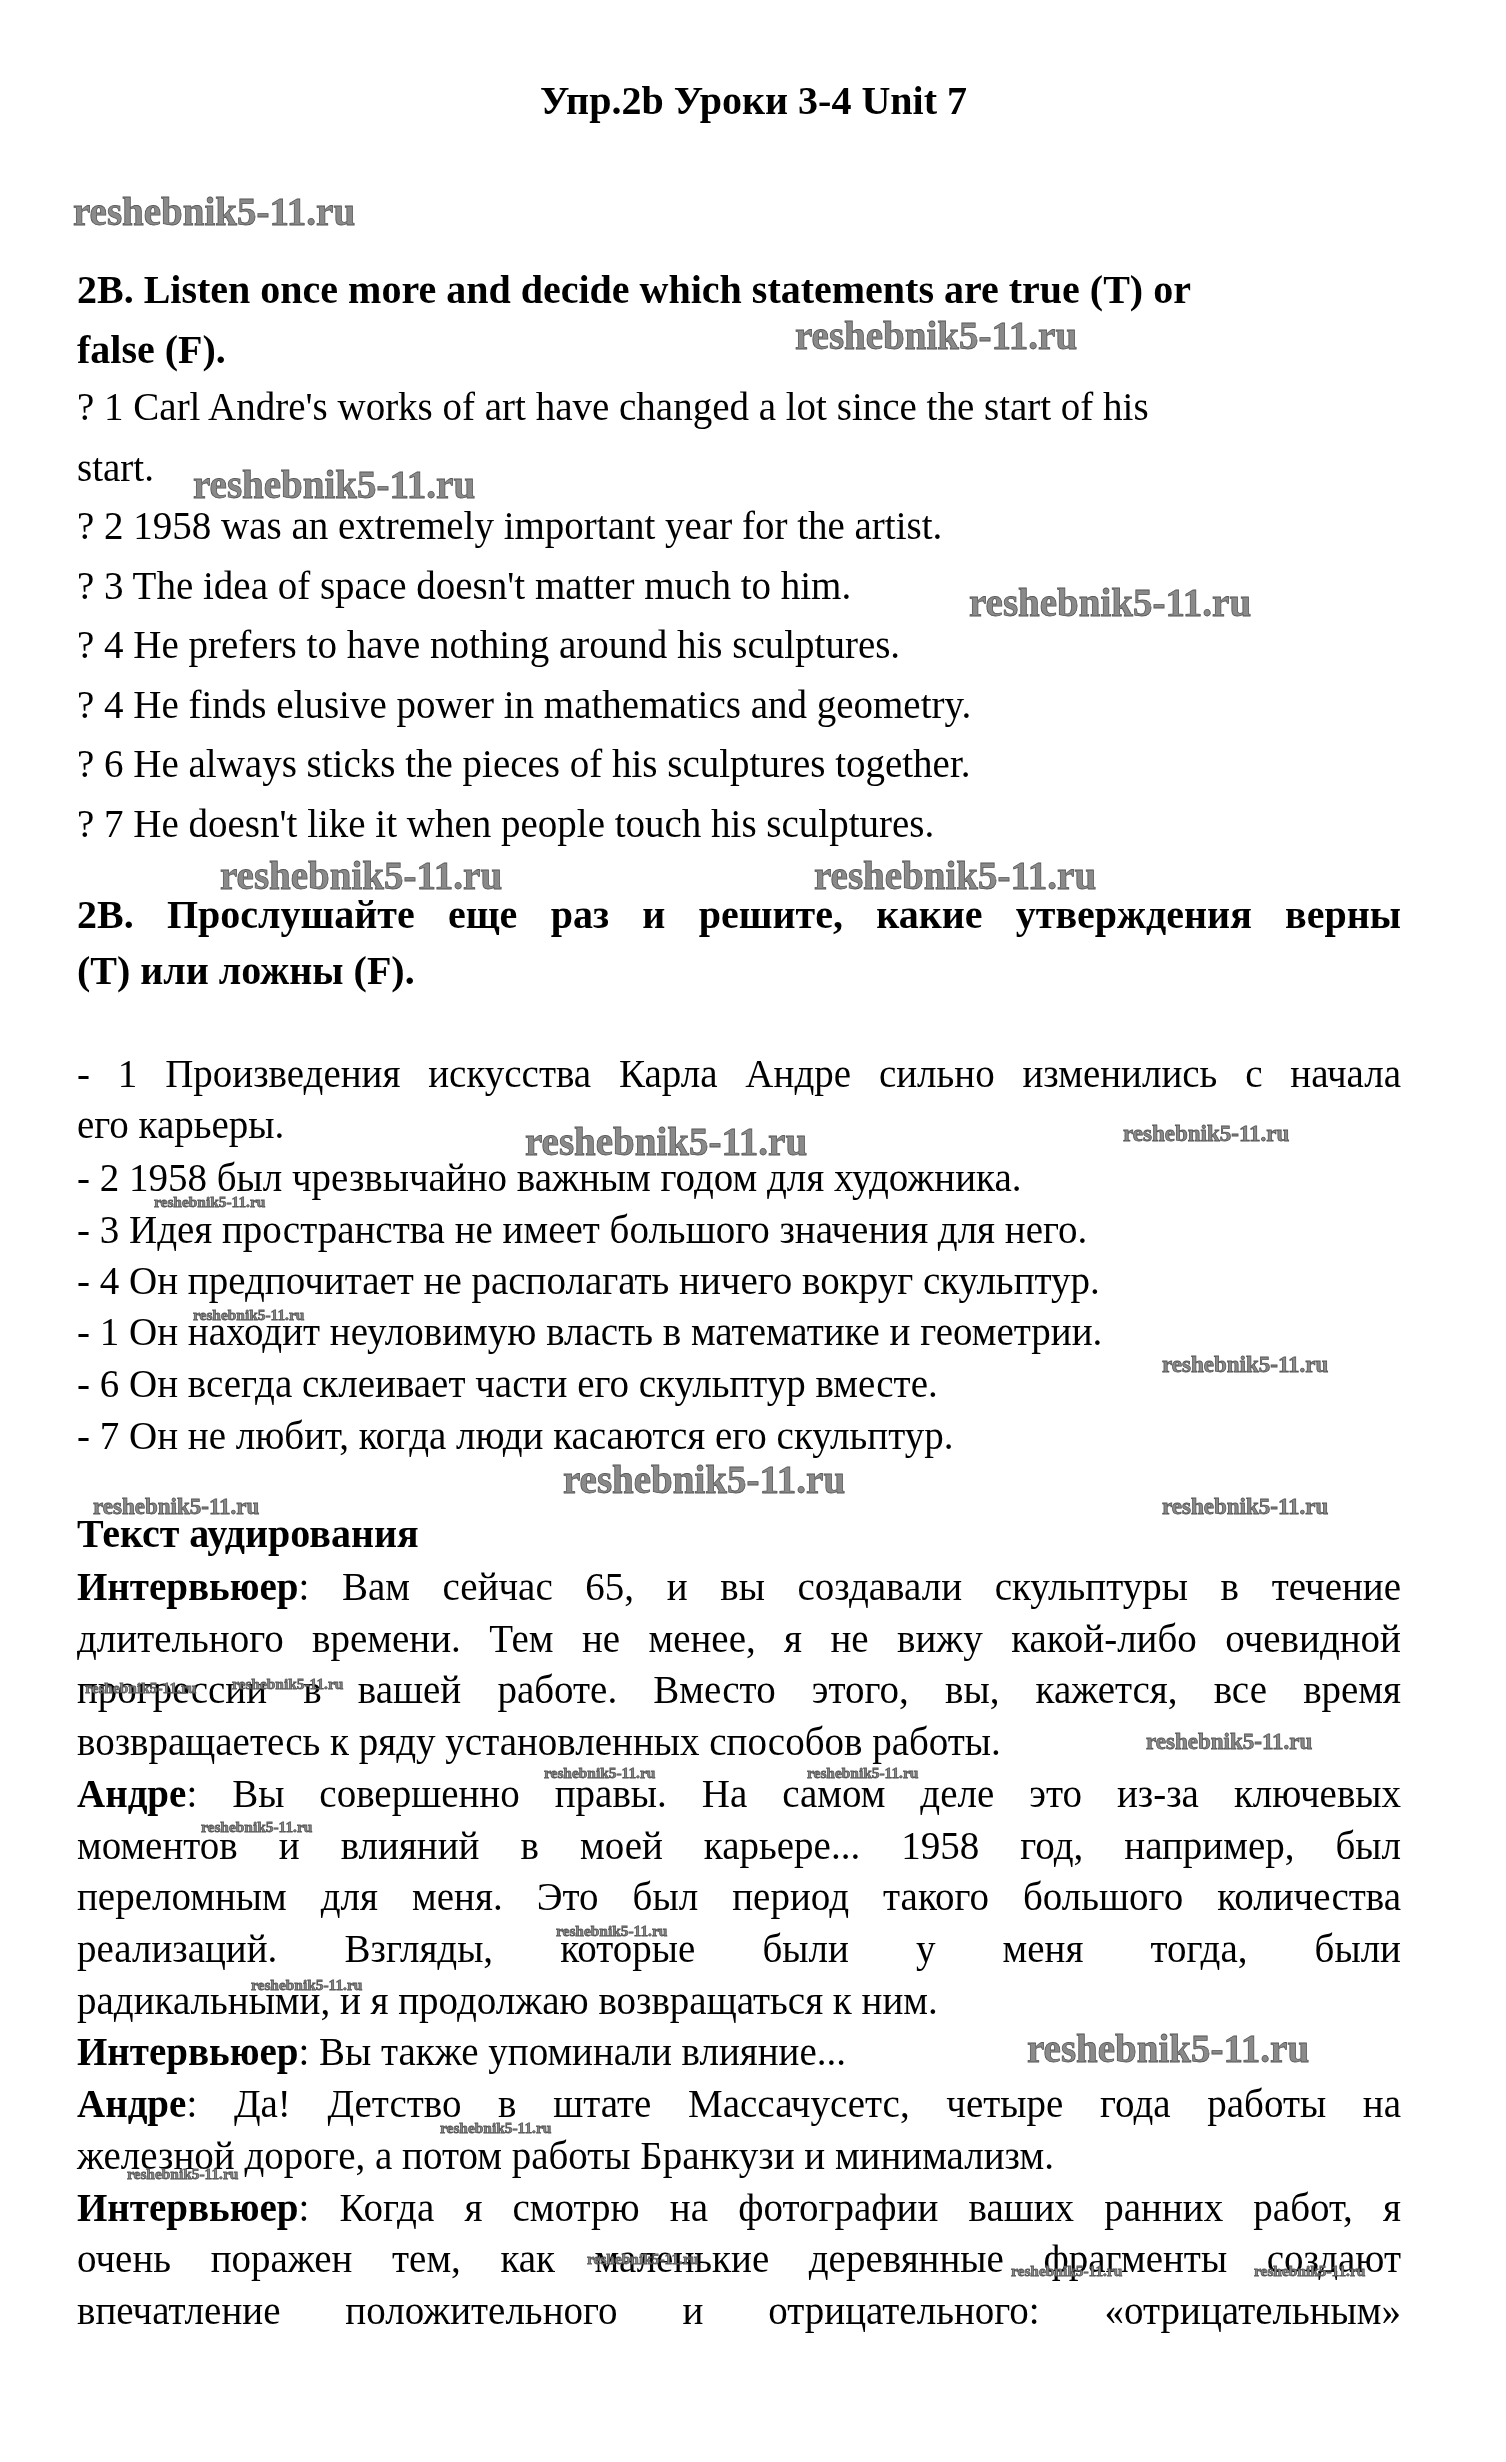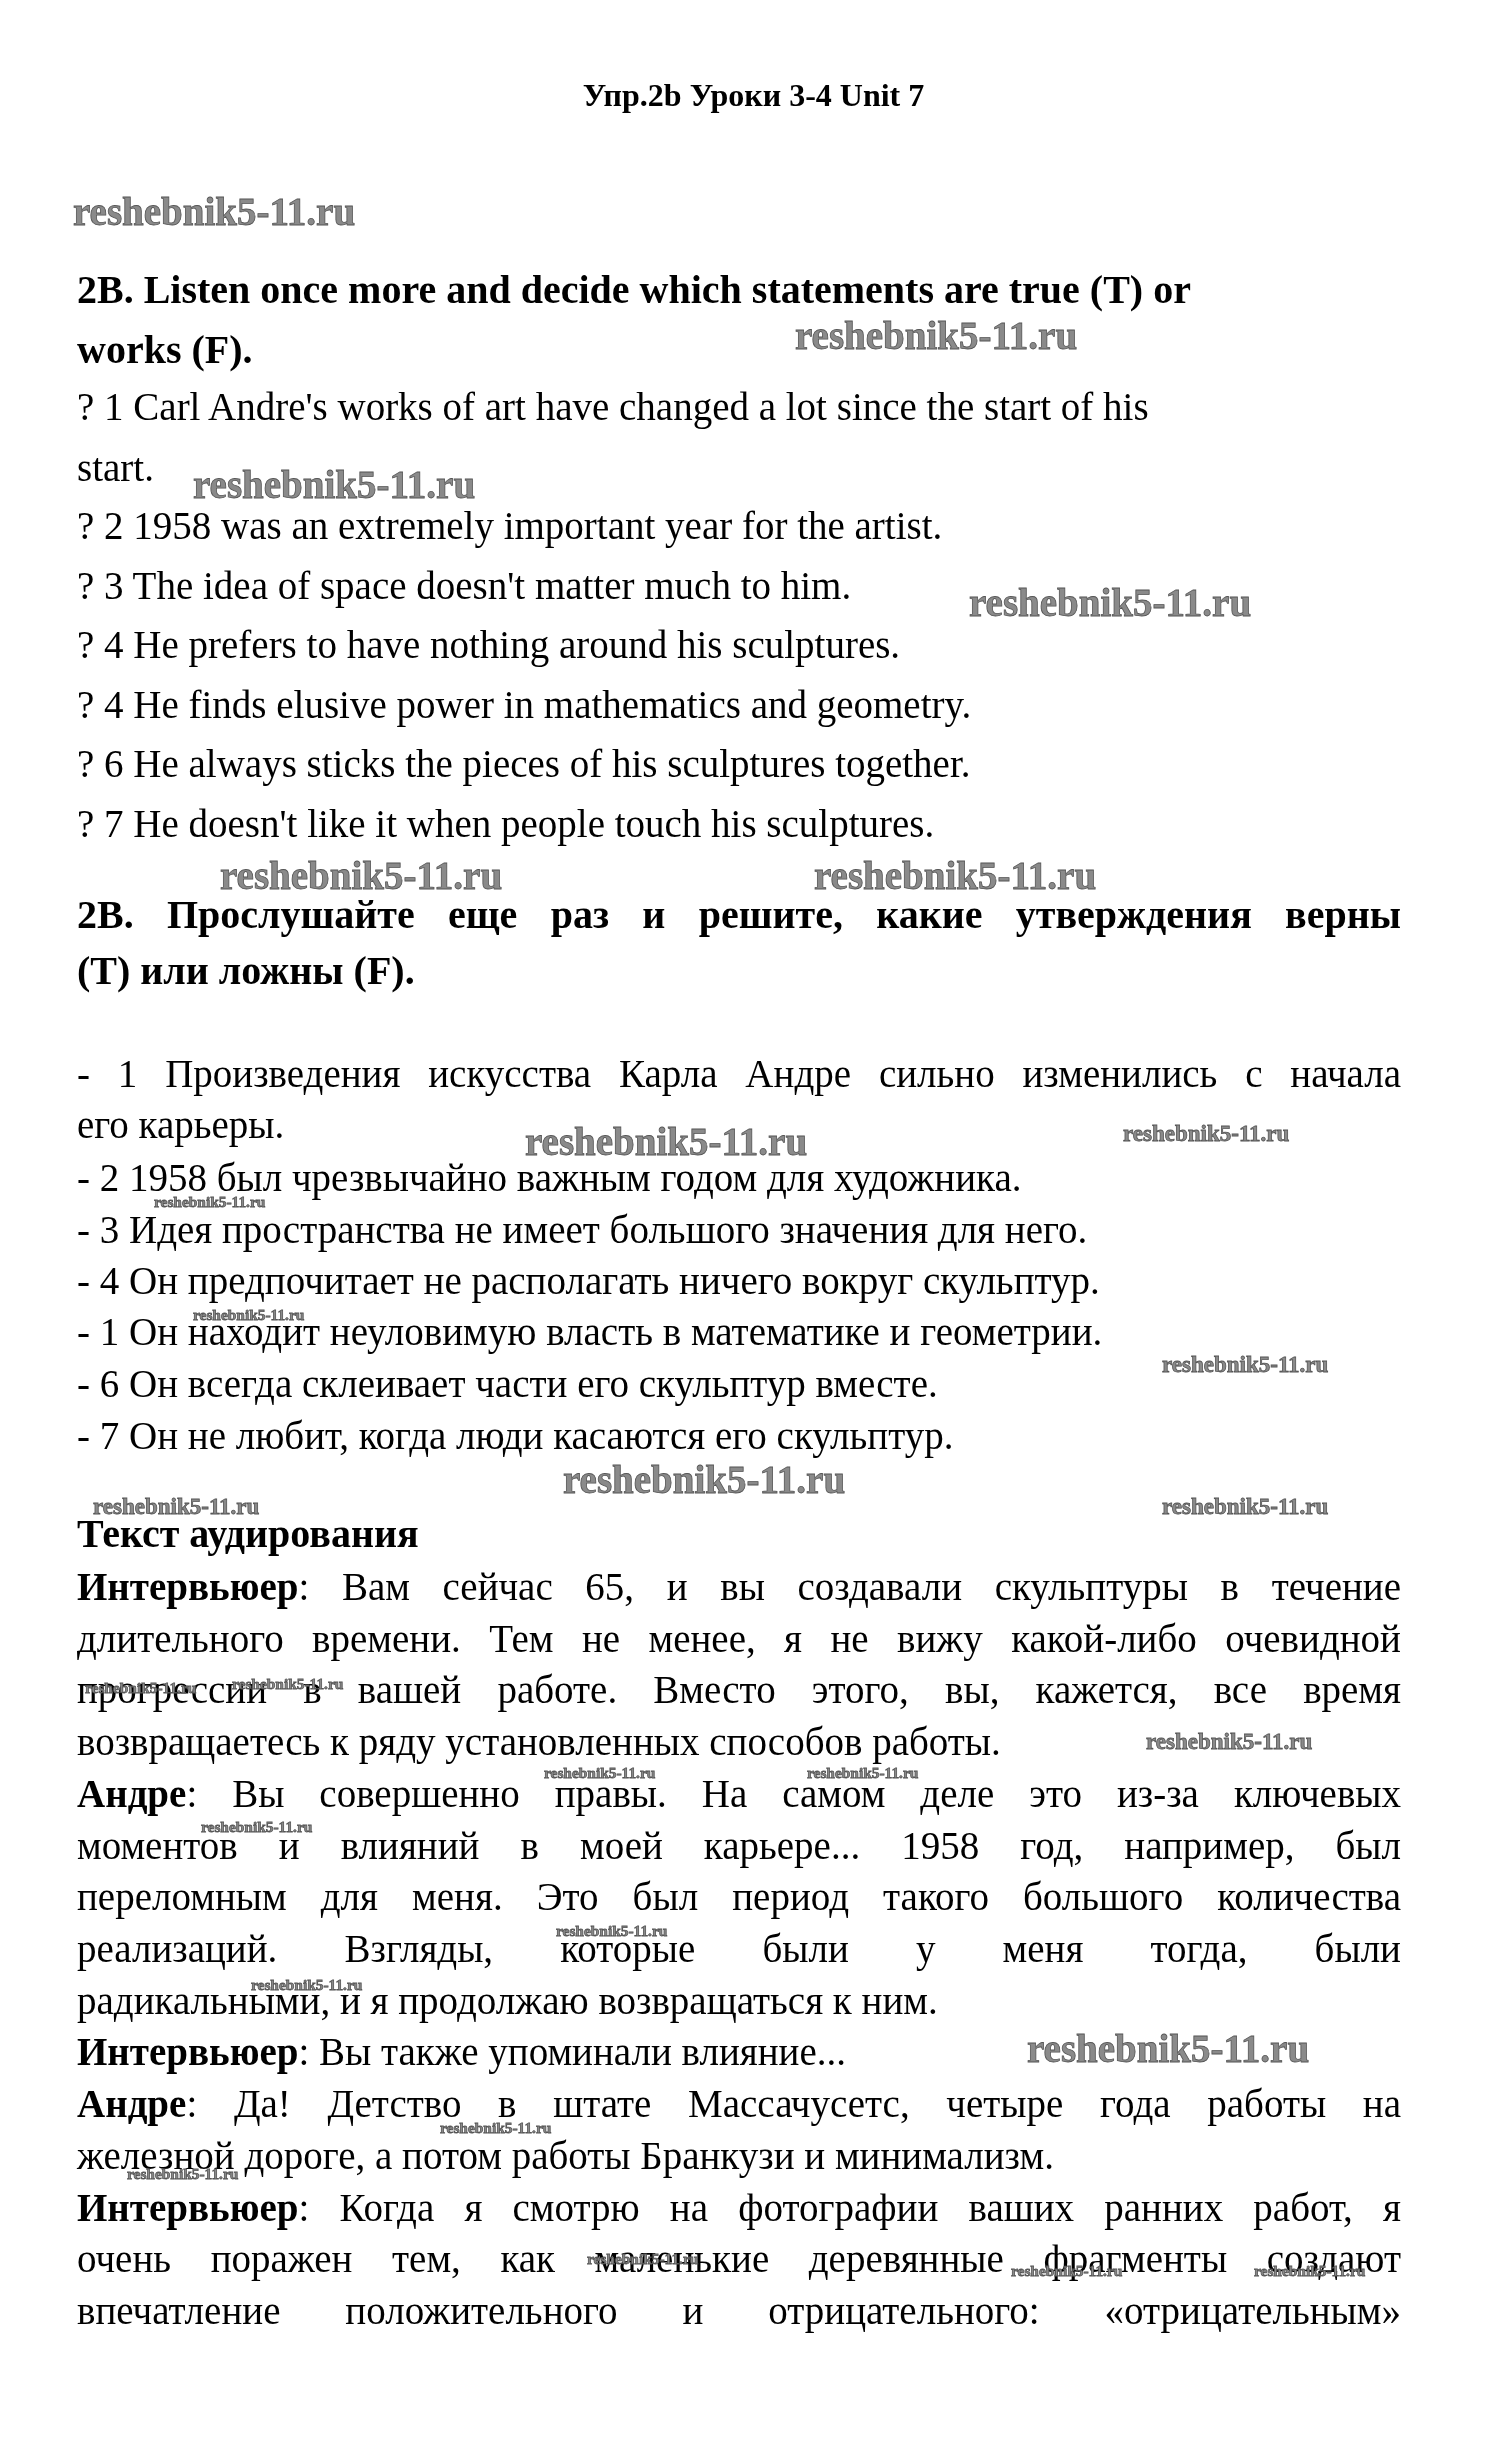--- a/index.html
+++ b/index.html
@@ -1,35 +1,35 @@
 <!DOCTYPE html>
 <html style="font-size:12.4px"><head>
 <meta charset="utf-8">
 <style>
   html, body { margin: 0; padding: 0; background: #ffffff; }
   body { width: 1507px; height: 2462px; position: relative; overflow: hidden;
          font-family: "Liberation Serif", "DejaVu Serif", serif; color: #000; }
   .line { position: absolute; left: 77px; white-space: nowrap; font-size: 39px; line-height: 1; }
   .just { width: 1324px; text-align: justify; text-align-last: justify; white-space: normal; }
   .bold { font-weight: bold; }
-  .title { position: absolute; left: 0; width: 1507px; text-align: center; top: 77px; font-size: 32px; font-weight: bold; }
+  .title { position: absolute; left: 0; width: 1507px; text-align: center; top: 77px; font-size: 40px; font-weight: bold; }
   .wm { position: absolute; font-family: "Liberation Serif", serif; font-weight: bold; color: #8a8a8a;
         -webkit-text-stroke: 0.8px #555; white-space: nowrap; }
   .wm.big { font-size: 39px; }
   .wm.mid { font-size: 23px; }
   .wm.sm { font-size: 15.4px; }
   .spk { font-weight: bold; }
 </style>
 </head>
 <body>
 
 <div class="title">Упр.2b Уроки 3-4 Unit 7</div>
 
 <div class="line bold" style="top:270px;font-size:40px">2B. Listen once more and decide which statements are true (T) or</div>
-<div class="line bold" style="top:330px;font-size:40px">works (F).</div>
+<div class="line bold" style="top:330px;font-size:40px">false (F).</div>
 <div class="line" style="top:387px">? 1 Carl Andre's works of art have changed a lot since the start of his</div>
 <div class="line" style="top:448px">start.</div>
 <div class="line" style="top:506px">? 2 1958 was an extremely important year for the artist.</div>
 <div class="line" style="top:566px">? 3 The idea of space doesn't matter much to him.</div>
 <div class="line" style="top:625px">? 4 He prefers to have nothing around his sculptures.</div>
 <div class="line" style="top:685px">? 4 He finds elusive power in mathematics and geometry.</div>
 <div class="line" style="top:744px">? 6 He always sticks the pieces of his sculptures together.</div>
 <div class="line" style="top:804px">? 7 He doesn't like it when people touch his sculptures.</div>
 
 <div class="line bold just" style="top:895px;font-size:40px">2B. Прослушайте еще раз и решите, какие утверждения верны</div>

